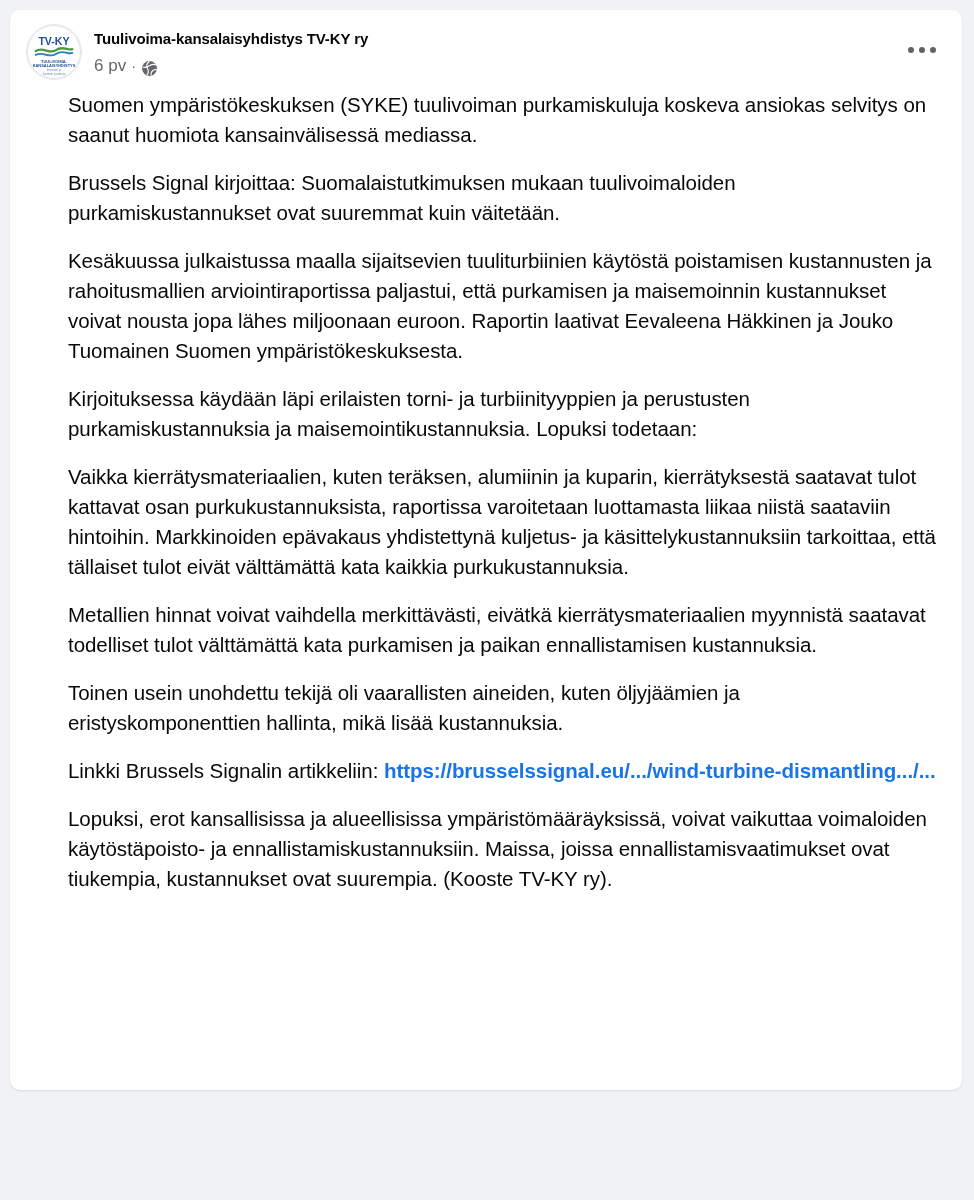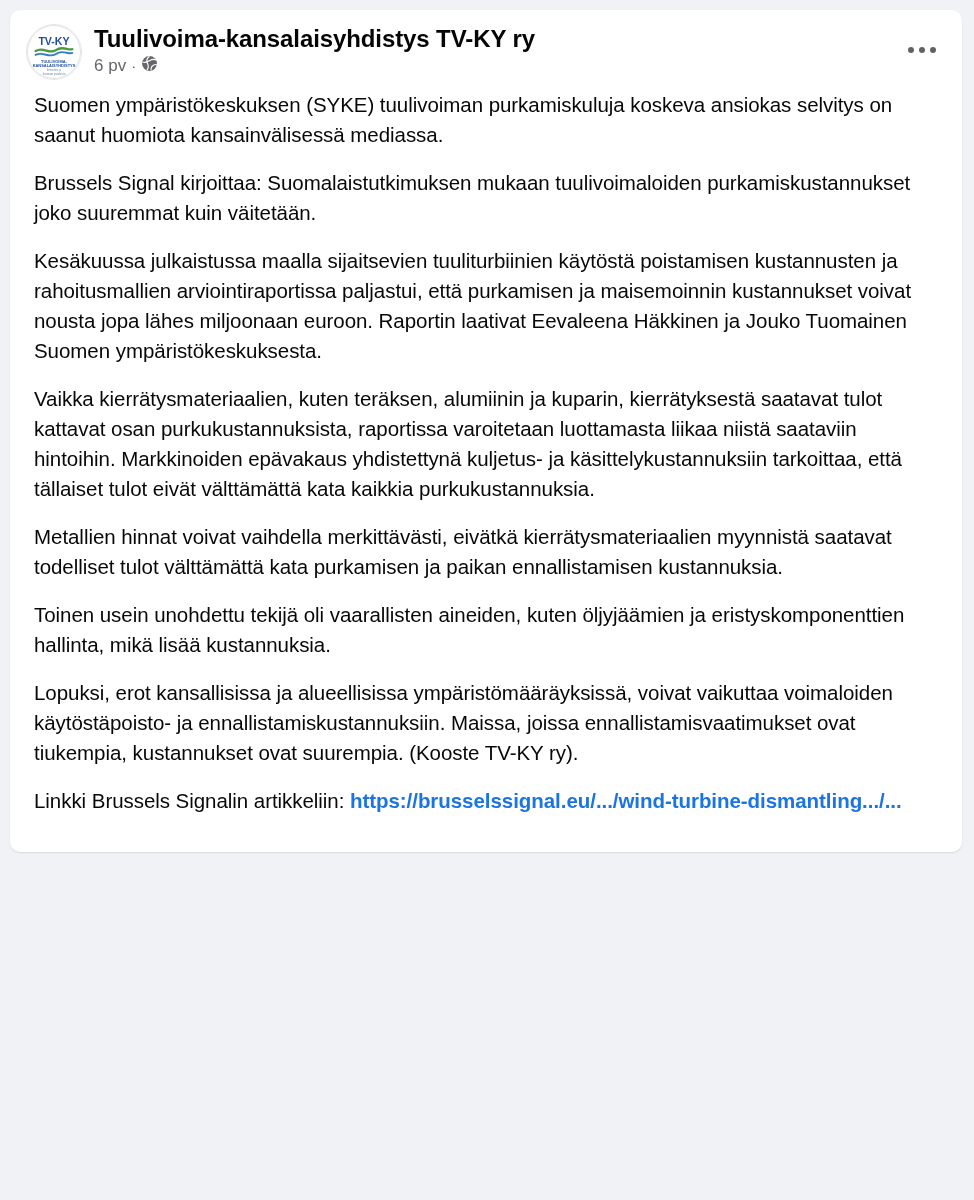--- a/index.html
+++ b/index.html
@@ -10,21 +10,21 @@
     background: #f0f2f5;
     font-family: "Liberation Sans", sans-serif;
     overflow: hidden;
   }
 
   #post-card {
     position: absolute;
     left: 10px;
     top: 10px;
     width: 952px;
-    height: 842px;
+    height: 1080px;
     background: #ffffff;
     border-radius: 10px;
     box-shadow: 0 1px 2px rgba(0,0,0,0.10);
     overflow: hidden;
   }
 
   
   .post-header {
     display: flex;
     align-items: flex-start;
@@ -46,31 +46,31 @@
 
   .header-text {
     margin-left: 12px;
     display: flex;
     flex-direction: column;
     justify-content: center;
     padding-top: 2px;
   }
 
   .page-name {
-    font-size: 24px;
+    font-size: 15px;
     font-weight: bold;
     color: #050505;
     line-height: 26px;
     letter-spacing: -0.1px;
     white-space: nowrap;
   }
 
   .meta-line {
     display: flex;
-    align-items: flex-start;
+    align-items: flex-end;
     margin-top: 3px;
     font-size: 17px;
     color: #65676b;
     line-height: 22px;
   }
   .meta-sep { margin: 0 5px; font-size: 15px; }
   .globe-icon { display: inline-flex; align-items: center; }
   .globe-icon svg { display: block; }
 
   .menu-dots {
@@ -90,20 +90,21 @@
     width: 6px; height: 6px;
     background: #606266;
     border-radius: 50%;
     display: block;
   }
 
   
   .post-body {
     padding: 0 24px 0 24px;
     margin-top: 6px;
+    margin-left: 34px;
   }
 
   .post-body p {
     font-size: 20.5px;
     line-height: 30px;
     color: #080809;
     margin-bottom: 18px;
     word-wrap: break-word;
     letter-spacing: -0.05px;
   }
@@ -154,26 +155,27 @@
 
     <div class="menu-dots">
       <span></span>
       <span></span>
       <span></span>
     </div>
   </div>
 
   <div class="post-body">
     <p>Suomen ympäristökeskuksen (SYKE) tuulivoiman purkamiskuluja koskeva ansiokas selvitys on saanut huomiota kansainvälisessä mediassa.</p>
-    <p>Brussels Signal kirjoittaa: Suomalaistutkimuksen mukaan tuulivoimaloiden purkamiskustannukset joko suuremmat kuin väitetään.</p>
+    <p>Brussels Signal kirjoittaa: Suomalaistutkimuksen mukaan tuulivoimaloiden purkamiskustannukset ovat suuremmat kuin väitetään.</p>
     <p>Kesäkuussa julkaistussa maalla sijaitsevien tuuliturbiinien käytöstä poistamisen kustannusten ja rahoitusmallien arviointiraportissa paljastui, että purkamisen ja maisemoinnin kustannukset voivat nousta jopa lähes miljoonaan euroon. Raportin laativat Eevaleena Häkkinen ja Jouko Tuomainen Suomen ympäristökeskuksesta.</p>
+    <p>Kirjoituksessa käydään läpi erilaisten torni- ja turbiinityyppien ja perustusten purkamiskustannuksia ja maisemointikustannuksia. Lopuksi todetaan:</p>
     <p>Vaikka kierrätysmateriaalien, kuten teräksen, alumiinin ja kuparin, kierrätyksestä saatavat tulot kattavat osan purkukustannuksista, raportissa varoitetaan luottamasta liikaa niistä saataviin hintoihin. Markkinoiden epävakaus yhdistettynä kuljetus- ja käsittelykustannuksiin tarkoittaa, että tällaiset tulot eivät välttämättä kata kaikkia purkukustannuksia.</p>
     <p>Metallien hinnat voivat vaihdella merkittävästi, eivätkä kierrätysmateriaalien myynnistä saatavat todelliset tulot välttämättä kata purkamisen ja paikan ennallistamisen kustannuksia.</p>
     <p>Toinen usein unohdettu tekijä oli vaarallisten aineiden, kuten öljyjäämien ja eristyskomponenttien hallinta, mikä lisää kustannuksia.</p>
-    <p>Lopuksi, erot kansallisissa ja alueellisissa ympäristömääräyksissä, voivat vaikuttaa voimaloiden käytöstäpoisto- ja ennallistamiskustannuksiin. Maissa, joissa ennallistamisvaatimukset ovat tiukempia, kustannukset ovat suurempia. (Kooste TV-KY ry).</p>
-
     <p>
       <span>Linkki Brussels Signalin artikkeliin: </span><a class="blue-link" href="#">https://brusselssignal.eu/.../wind-turbine-dismantling.../...</a>
     </p>
+
+    <p>Lopuksi, erot kansallisissa ja alueellisissa ympäristömääräyksissä, voivat vaikuttaa voimaloiden käytöstäpoisto- ja ennallistamiskustannuksiin. Maissa, joissa ennallistamisvaatimukset ovat tiukempia, kustannukset ovat suurempia. (Kooste TV-KY ry).</p>
 
   </div>
 
 </div>
 
 </body></html>

